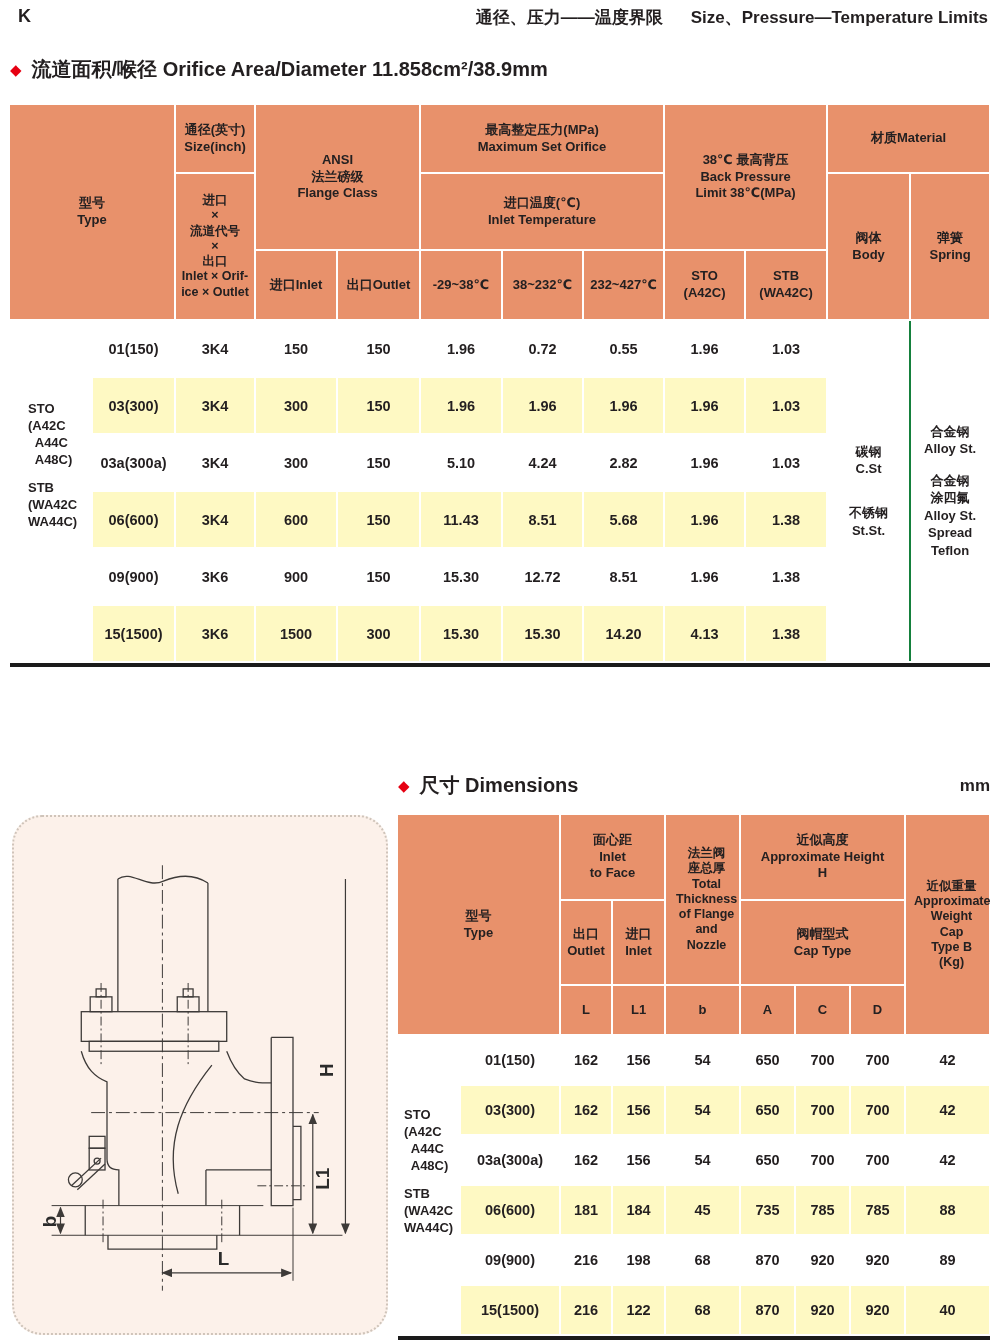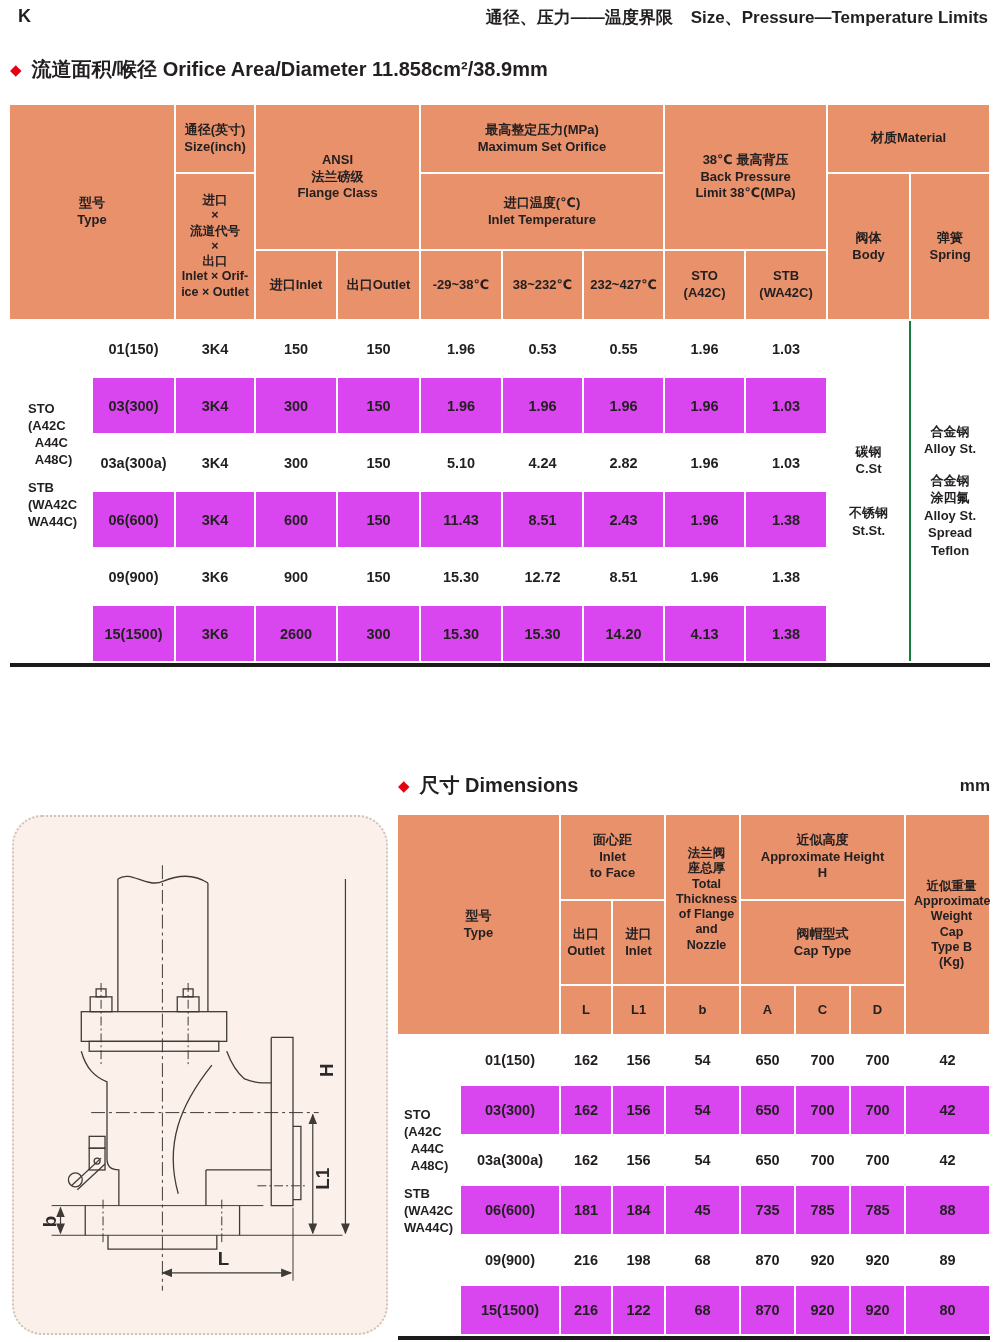--- a/index.html
+++ b/index.html
@@ -5,41 +5,41 @@
   * { margin:0; padding:0; box-sizing:border-box; }
   body { background:#ffffff; }
   .page {
     position:relative; width:1000px; height:1342px; overflow:hidden;
     background:#ffffff; color:#231f20;
     font-family:"Liberation Sans","DejaVu Sans",sans-serif;
   }
   
   .corner-mark { position:absolute; left:18px; top:6px; font-size:18px; font-weight:bold; }
   .page-title { position:absolute; right:12px; top:6px; font-size:17px; font-weight:bold; }
-  .page-title .cn { margin-right:18px; }
+  .page-title .cn { margin-right:28px; }
 
   
   .sec-title { position:absolute; display:flex; align-items:center; gap:10px; }
   .sec1 { left:10px; top:56px; }
   .sec2 { left:398px; top:772px; width:592px; }
   .diamond { color:#e60012; font-size:15px; line-height:1; }
   .sec-text { font-size:20px; font-weight:bold; }
   .unit { margin-left:auto; font-size:17px; font-weight:bold; }
 
   
   .twrap { position:absolute; border-bottom:4px solid #1b1b1b; }
   table { border-collapse:collapse; table-layout:fixed; }
   th, td { padding:0; text-align:center; vertical-align:middle; }
   th {
     background:#e8916b; font-weight:bold; font-size:13px; line-height:1.28;
     white-space:pre-line; border-right:2px solid #fff; border-bottom:2px solid #fff;
     color:#242021;
   }
   td { font-weight:bold; font-size:14.5px; border-right:2px solid #fff; border-bottom:2px solid #fff; }
-  tr.alt td { background:#d946ef; }
+  tr.alt td { background:#fef9c3; }
   td.group, td.bodymat, td.springmat { background:#ffffff !important; }
   .ioo { font-size:12.5px; line-height:1.22; }
 
   
   .twrap1 { left:10px; top:105px; width:980px; }
   .t1 { width:980px; }
   .t1 tr.hr1 { height:68px; } .t1 tr.hr2 { height:77px; } .t1 tr.hr3 { height:70px; }
   .t1 tr.dr { height:57px; }
   .group-inner {
     display:flex; flex-direction:column; justify-content:center; height:100%;
@@ -156,21 +156,21 @@
             <div>STB
 (WA42C
 WA44C)</div>
           </div>
         </td>
         <td>01(150)</td>
         <td>3K4</td>
         <td>150</td>
         <td>150</td>
         <td>1.96</td>
-        <td>0.53</td>
+        <td>0.72</td>
         <td>0.55</td>
         <td>1.96</td>
         <td>1.03</td>
         <td class="bodymat" rowspan="6">
           <div class="mat-inner bodym">
             <div>碳钢
 C.St</div>
             <div>不锈钢
 St.St.</div>
           </div>
@@ -209,39 +209,39 @@
         <td>1.96</td>
         <td>1.03</td>
       </tr>
       <tr class="dr alt">
         <td>06(600)</td>
         <td>3K4</td>
         <td>600</td>
         <td>150</td>
         <td>11.43</td>
         <td>8.51</td>
-        <td>2.43</td>
+        <td>5.68</td>
         <td>1.96</td>
         <td>1.38</td>
       </tr>
       <tr class="dr">
         <td>09(900)</td>
         <td>3K6</td>
         <td>900</td>
         <td>150</td>
         <td>15.30</td>
         <td>12.72</td>
         <td>8.51</td>
         <td>1.96</td>
         <td>1.38</td>
       </tr>
       <tr class="dr alt">
         <td>15(1500)</td>
         <td>3K6</td>
-        <td>2600</td>
+        <td>1500</td>
         <td>300</td>
         <td>15.30</td>
         <td>15.30</td>
         <td>14.20</td>
         <td>4.13</td>
         <td>1.38</td>
       </tr>
     </tbody>
       </table>
   </div>
@@ -440,19 +440,19 @@
         <td>89</td>
       </tr>
       <tr class="dr alt">
         <td>15(1500)</td>
         <td>216</td>
         <td>122</td>
         <td>68</td>
         <td>870</td>
         <td>920</td>
         <td>920</td>
-        <td>80</td>
+        <td>40</td>
       </tr>
     </tbody>
       </table>
   </div>
 
 </div>
 
 </body></html>

